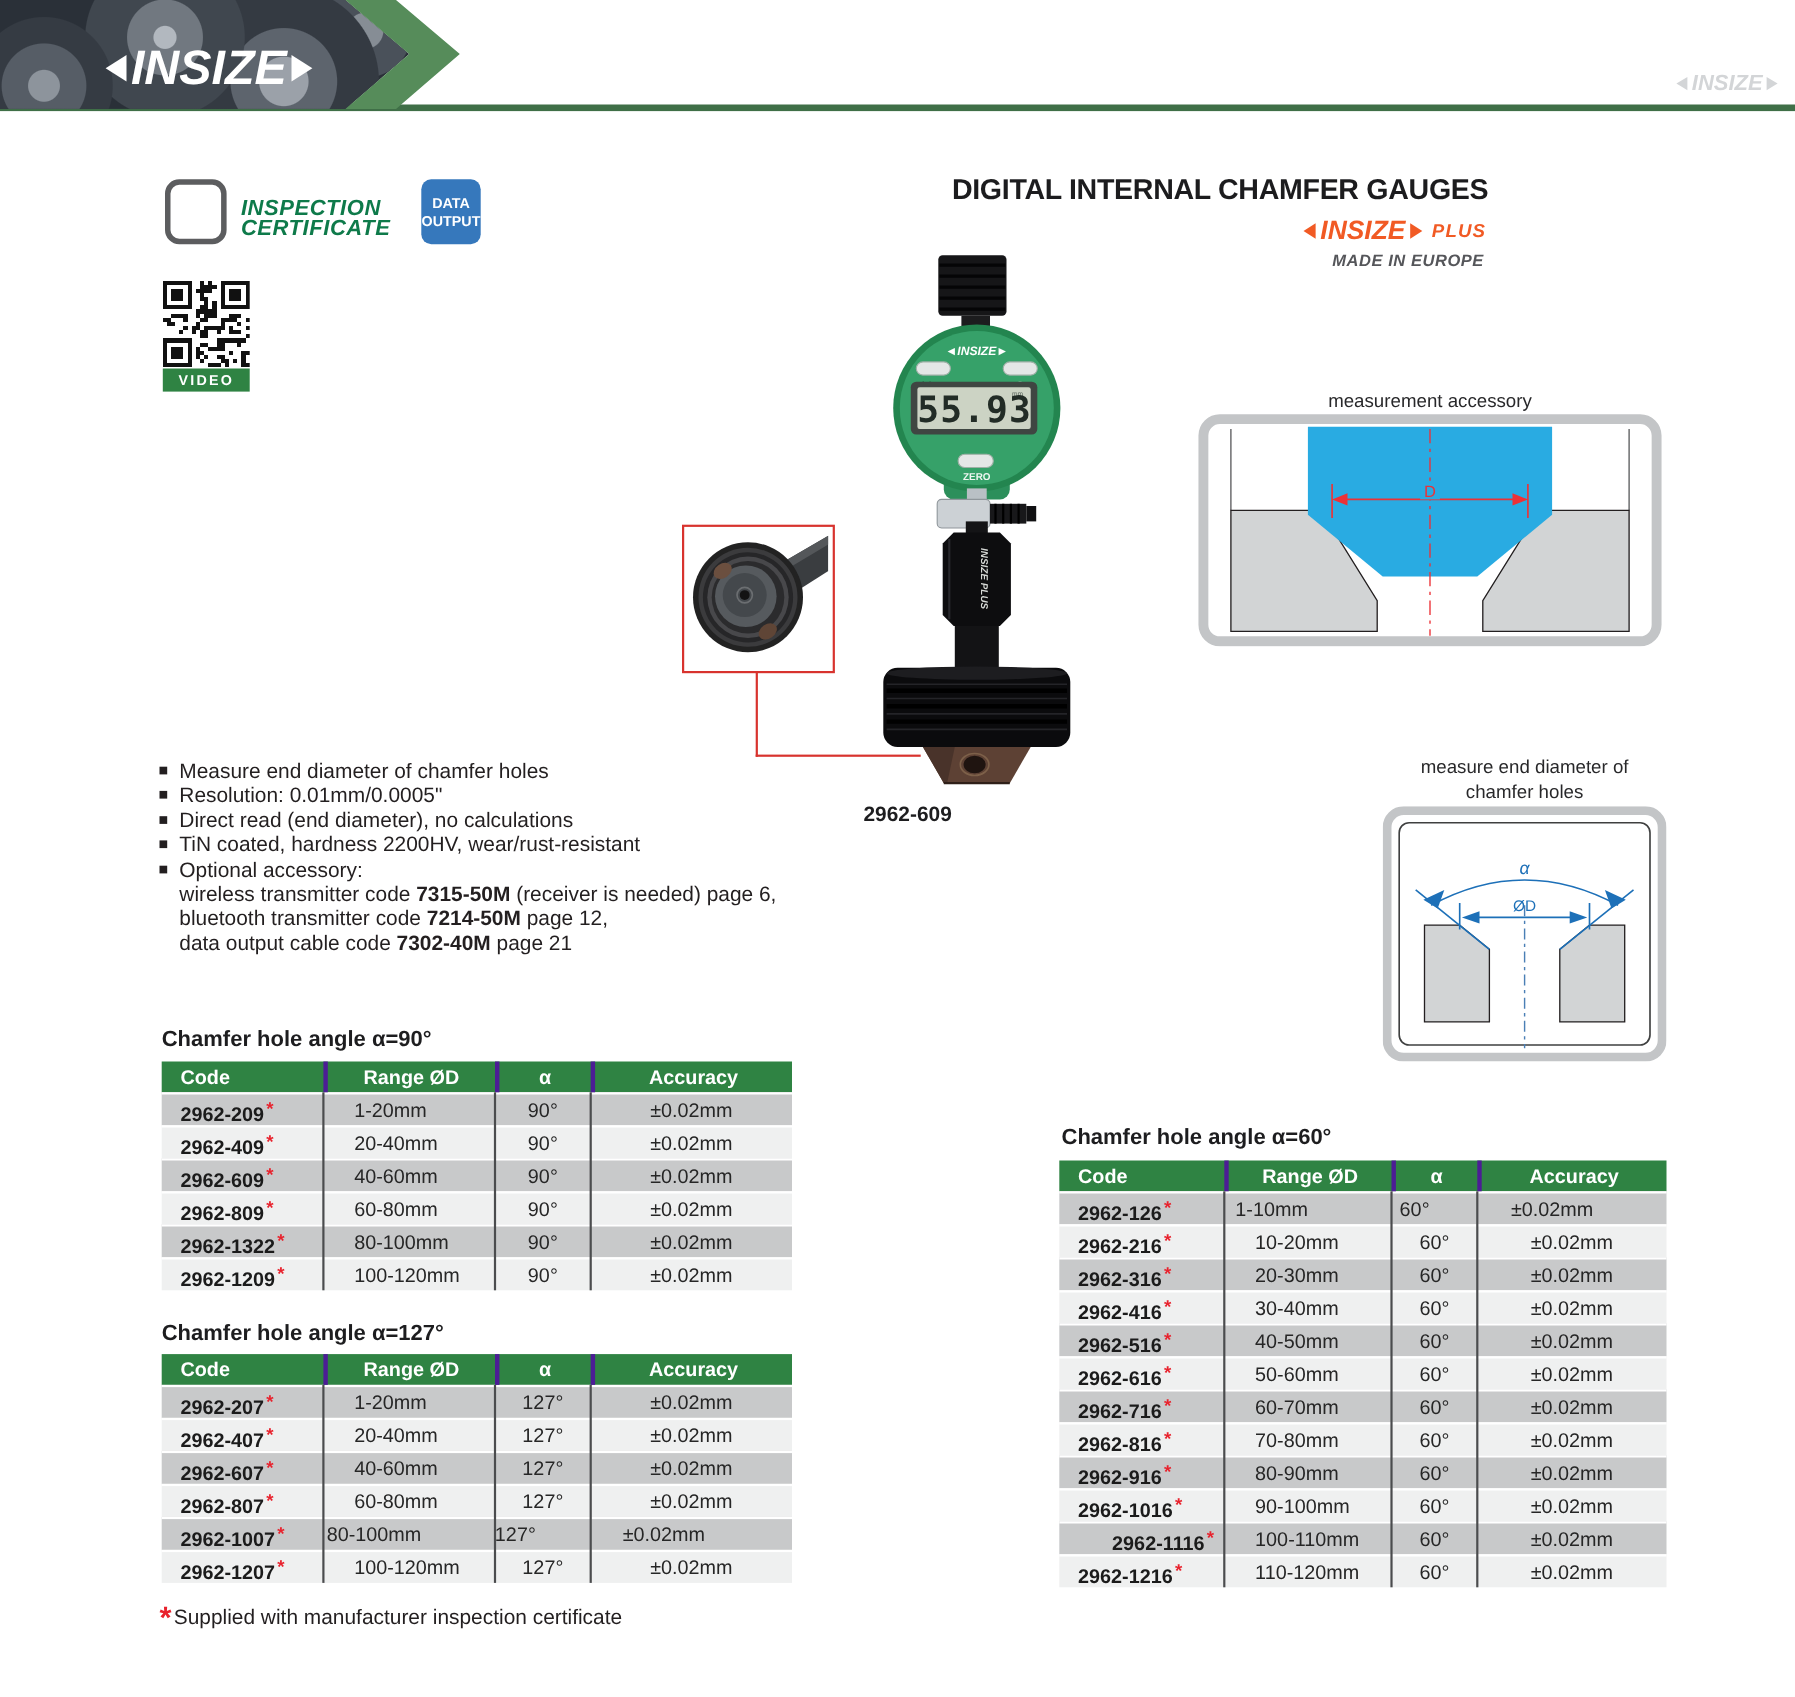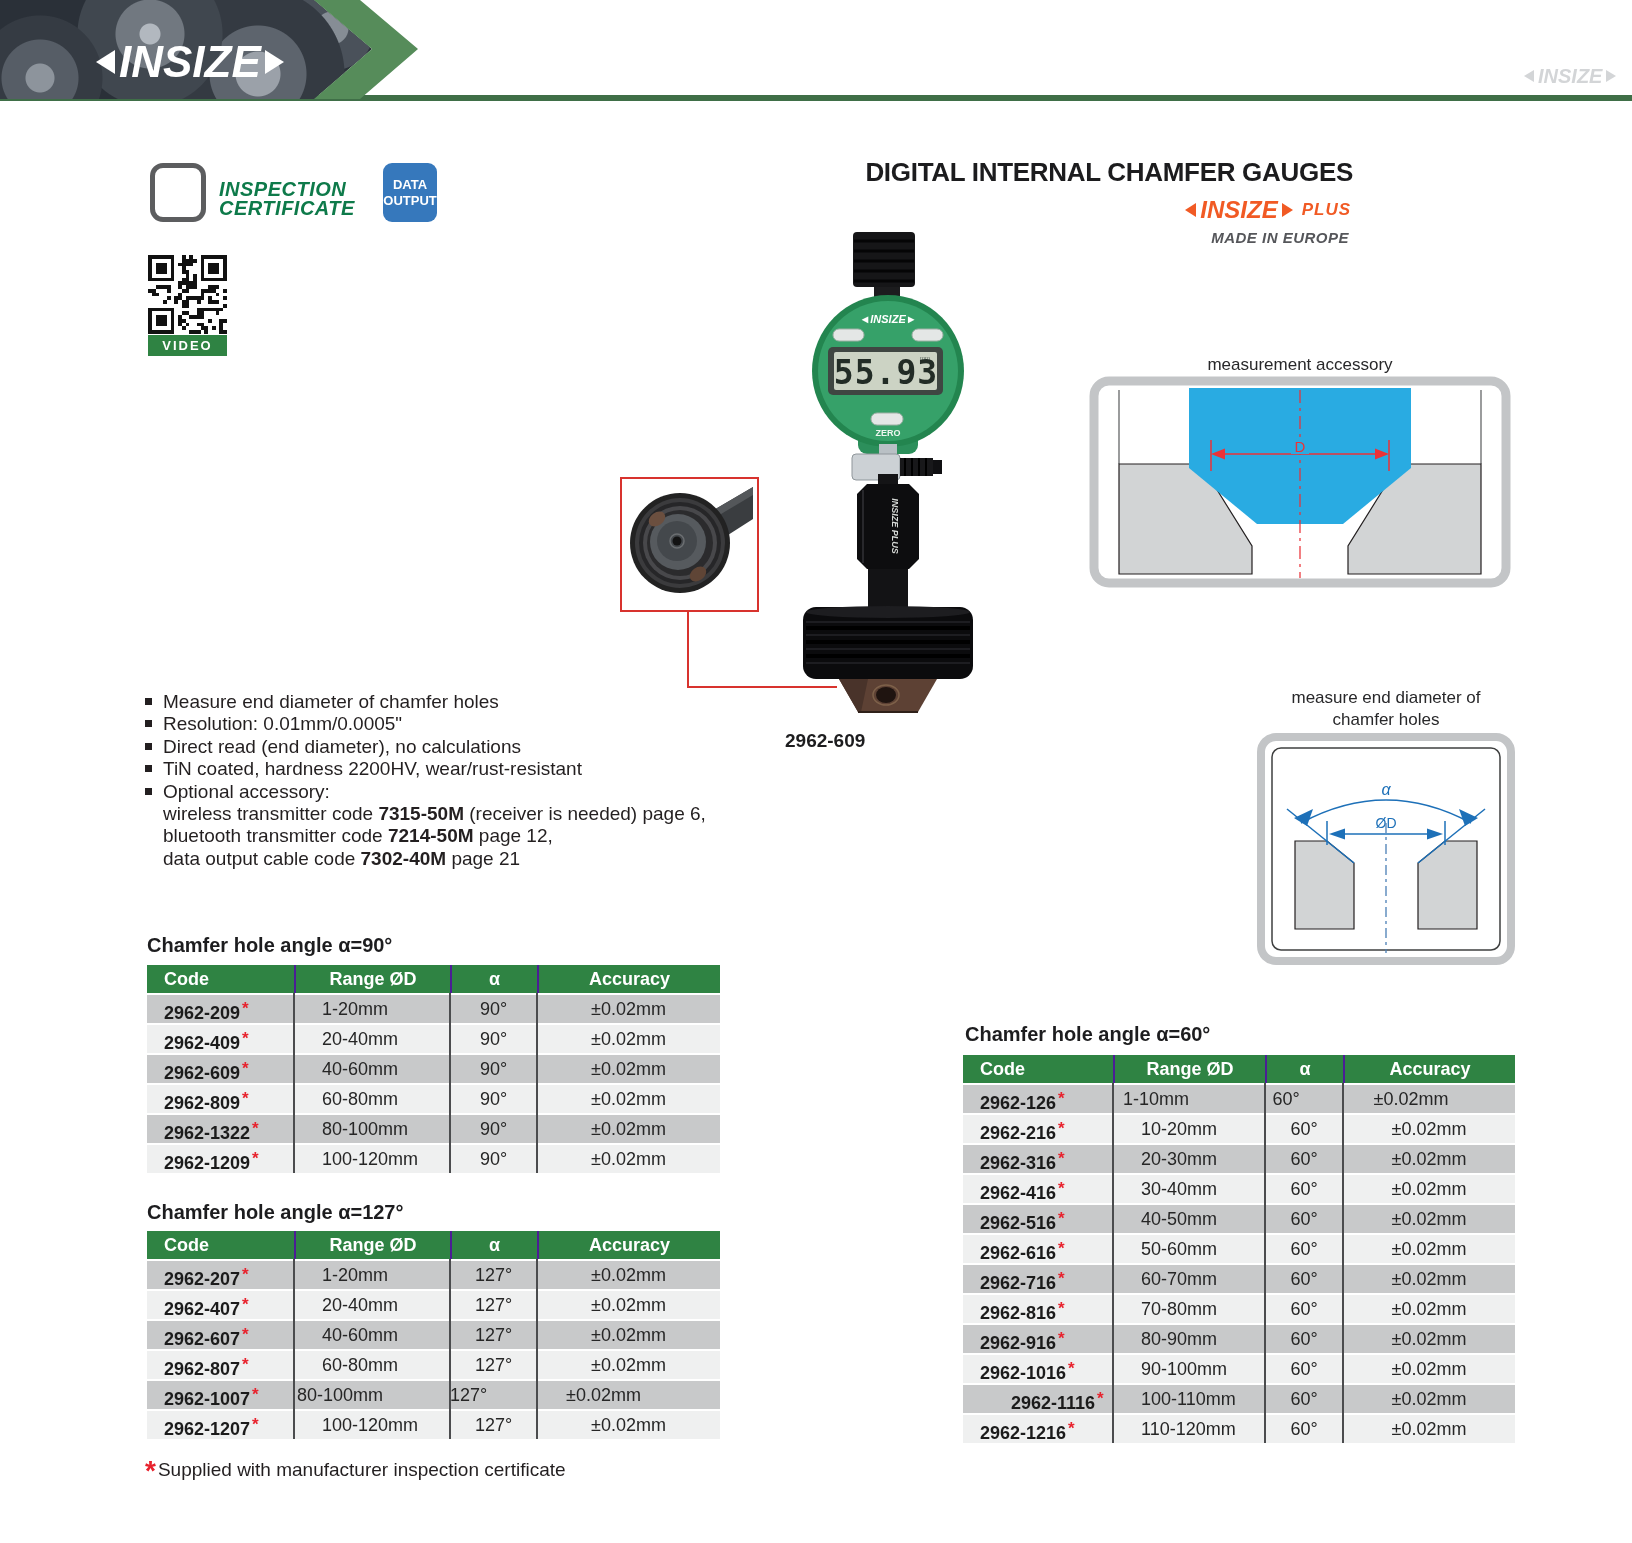--- a/index.html
+++ b/index.html
@@ -74,21 +74,21 @@
   .tbl-title{font-size:20px;font-weight:900;color:#1d1d1f;}
   #t0-title{left:147px;top:934px;} #t1-title{left:147px;top:1201px;} #t2-title{left:965px;top:1023px;}
   .tbl{position:absolute;font-size:18px;}
   #t0{left:147px;top:965px;width:573px;} #t1{left:147px;top:1231px;width:573px;} #t2{left:963px;top:1055px;width:552px;}
   .trow{display:flex;height:28px;line-height:28px;}
   .trow.hdr{background:#2f8343;color:#fff;font-weight:900;}
   .trow.dark{background:#c8c9ca;}
   .trow.light{background:#eff0f0;}
   .trow:not(.hdr){border-top:2px solid #fff;color:#262626;}
   .c{box-sizing:border-box;overflow:hidden;white-space:nowrap;}
-  .trow.hdr .c+.c{border-left:2px solid #4c1d95;}
+  .trow.hdr .c+.c{border-left:4px solid #4c1d95;}
   .c.l{padding-left:17px;text-align:left;}
   .c.r2{padding-left:28px;text-align:left;}
   .c.ctr{text-align:center;}
   .code{font-weight:900;color:#1b1b1b;}
   .star{color:#e8222d;font-weight:900;font-size:17px;vertical-align:5px;margin-left:2px;}
   .vline{position:absolute;width:2px;background:#4b4c4e;}
 
   
   #footnote{left:145px;top:1455px;font-size:19px;color:#231f20;}
   #footnote .fstar{color:#e8222d;font-weight:900;font-size:28px;vertical-align:-4px;margin-right:2px;}

